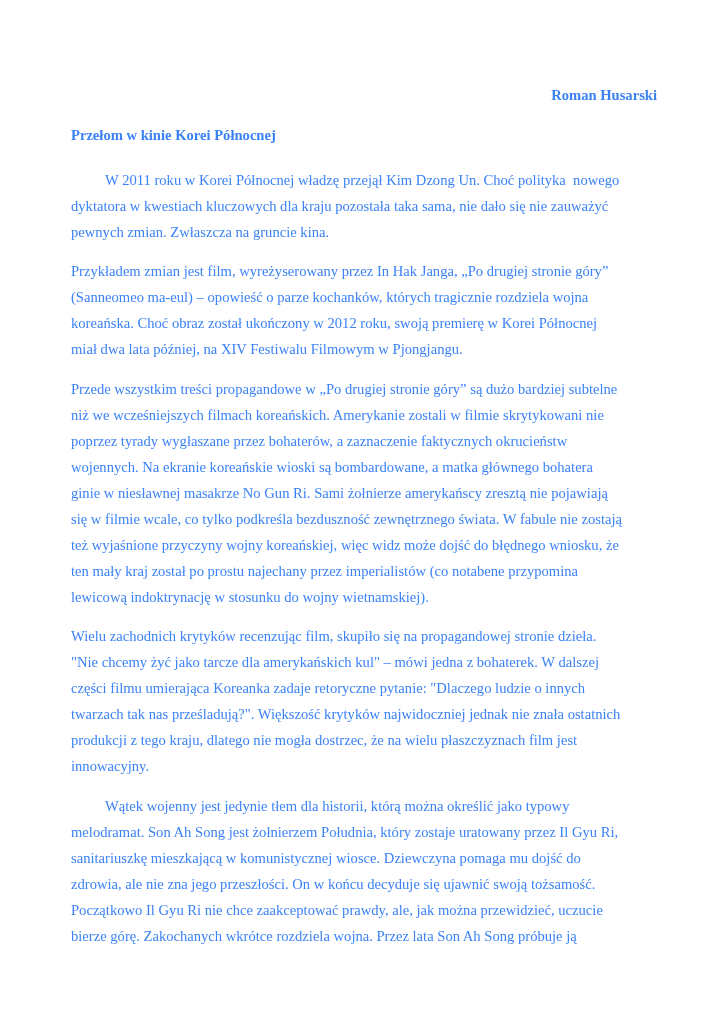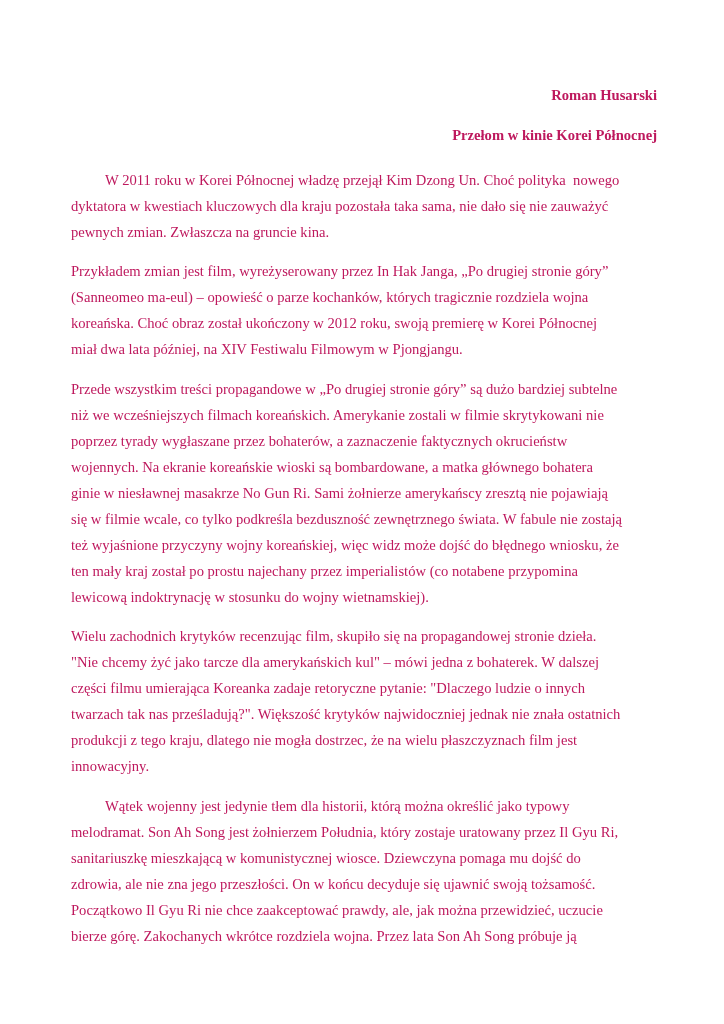--- a/index.html
+++ b/index.html
@@ -9,33 +9,33 @@
     height: 1024px;
     background: #ffffff;
     overflow: hidden;
     font-family: "Liberation Serif", "DejaVu Serif", serif;
   }
   .content {
     position: absolute;
     left: 71px;
     top: 82px;
     width: 586px;
-    color: #be185d;
+    color: #3b82f6;
     font-size: 14.6px;
     line-height: 26px;
   }
   .author {
     font-weight: bold;
     text-align: right;
     white-space: pre;
     margin: 0;
   }
   .title {
     font-weight: bold;
-    text-align: right;
+    text-align: left;
     white-space: pre;
     margin: 14px 0 18.5px 0;
     font-family: Liberation Serif, serif;
   }
   .para {
     white-space: pre;
     margin: 0 0 13.5px 0;
   }
   .para.indent {
     text-indent: 34px;

